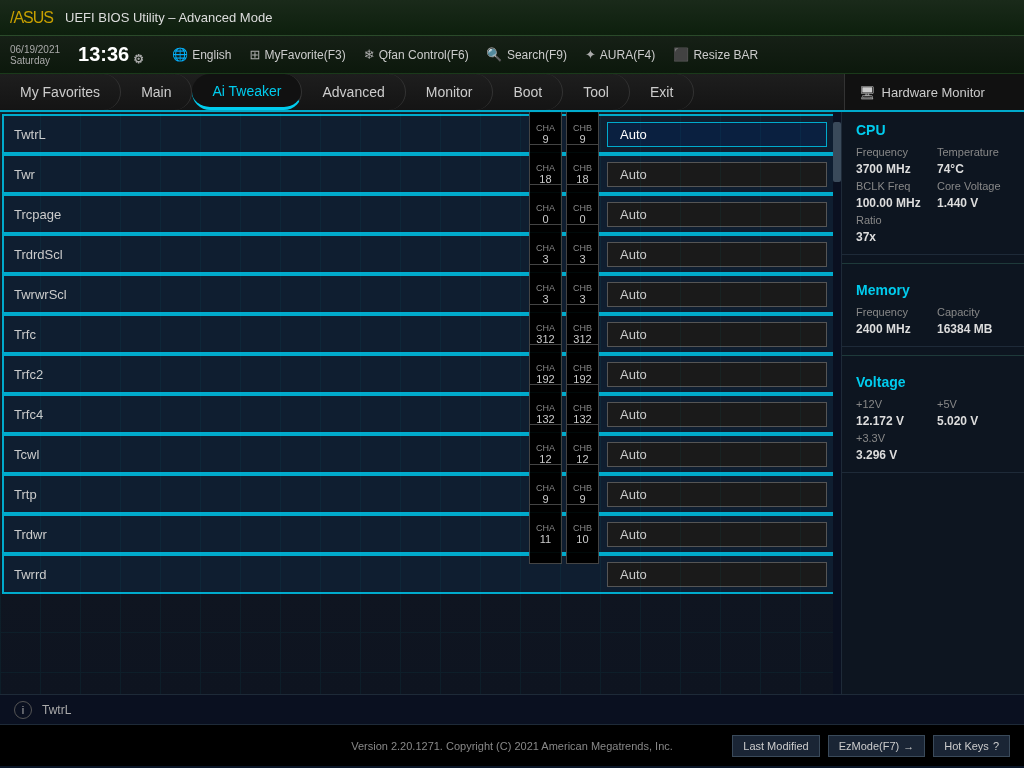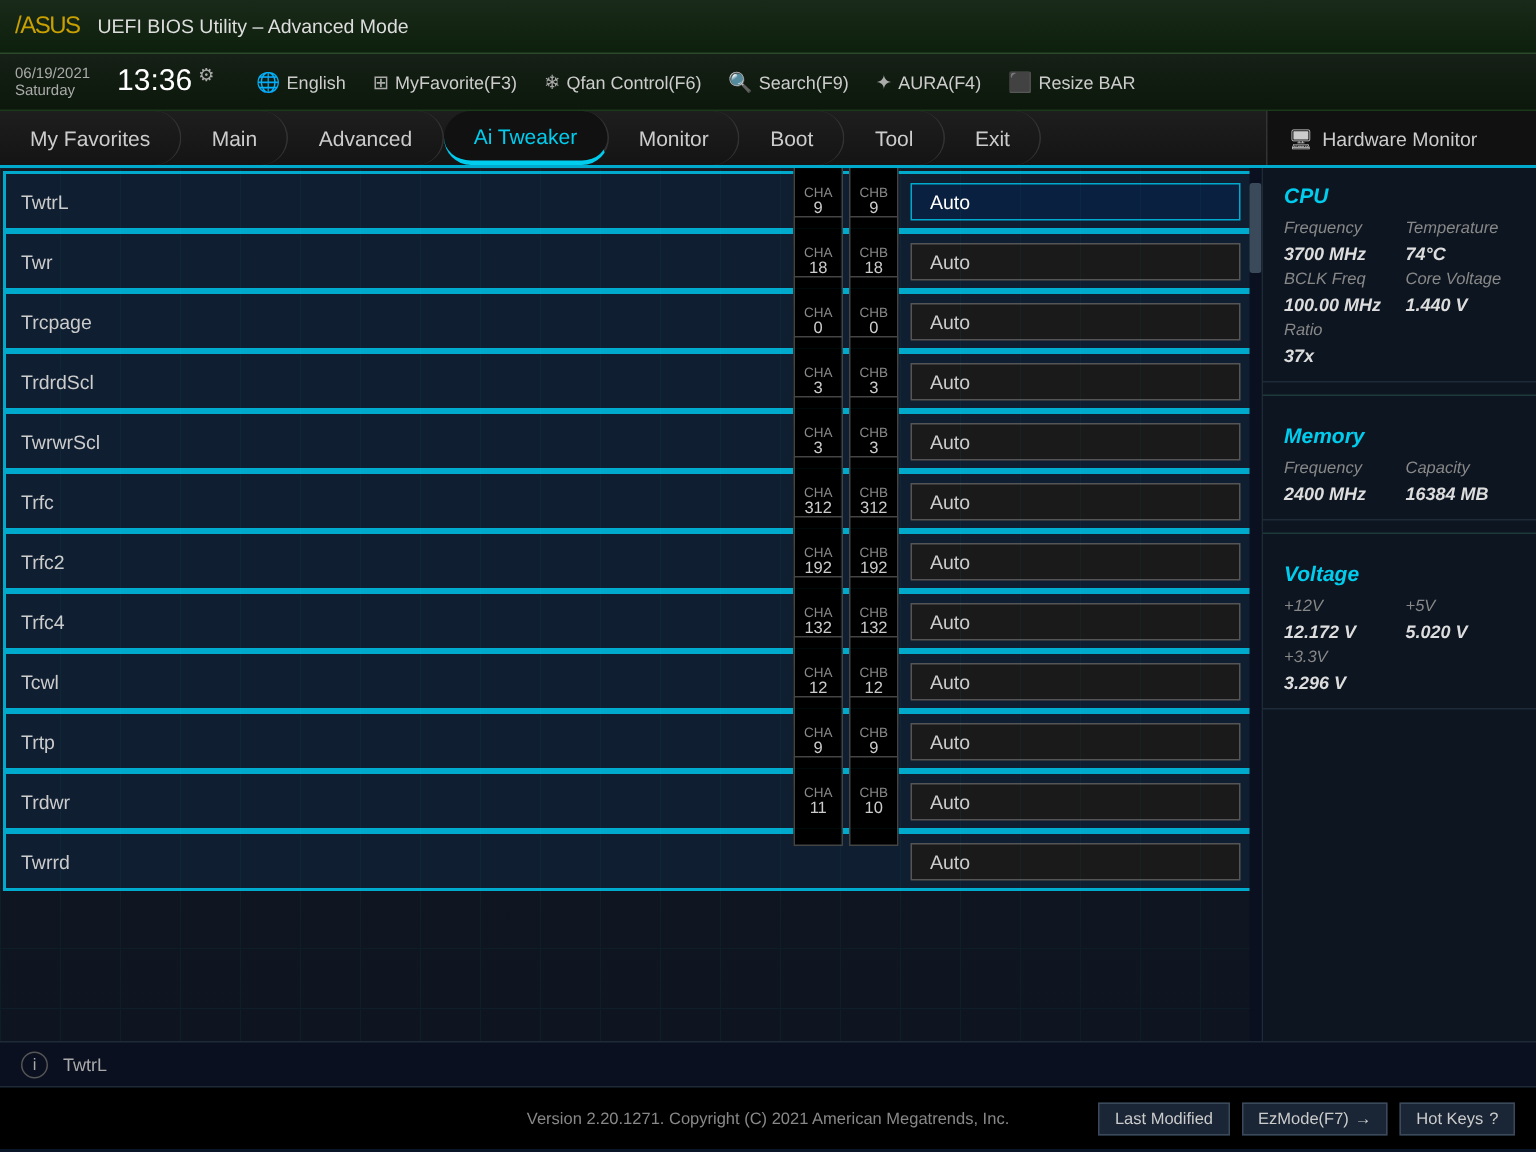--- a/index.html
+++ b/index.html
@@ -35,21 +35,21 @@
       background: linear-gradient(180deg, #162016 0%, #0c180c 100%);
       padding: 3px 10px;
       display: flex;
       align-items: center;
       gap: 18px;
       height: 38px;
       border-bottom: 1px solid #1a3a1a;
     }
     .datetime { display: flex; flex-direction: column; line-height: 1.1; }
     .date-text { color: #aaa; font-size: 10px; }
-    .time-display { color: #fff; font-size: 20px; font-weight: normal; display: flex; align-items: flex-start; gap: 4px; }
+    .time-display { color: #fff; font-size: 20px; font-weight: bold; display: flex; align-items: flex-end; gap: 4px; }
     .gear-icon { color: #aaa; font-size: 12px; cursor: pointer; }
     .timebar-items { display: flex; gap: 18px; align-items: center; margin-left: 10px; }
     .timebar-item { display: flex; align-items: center; gap: 4px; color: #ccc; font-size: 12px; cursor: pointer; }
     .timebar-item-icon { color: #aaa; font-size: 13px; }
 
     
     .nav {
       background: linear-gradient(180deg, #1e1e1e 0%, #141414 100%);
       display: flex;
       align-items: stretch;
@@ -153,21 +153,21 @@
     }
 
     
     .right-panel {
       width: 183px;
       background: #0d1520;
       border-left: 1px solid #1e2a38;
       overflow-y: auto;
       padding: 0;
     }
-    .hw-section { padding: 10px 14px; border-bottom: 1px solid #1e2a38; font-style: italic; }
+    .hw-section { padding: 10px 14px; border-bottom: 1px solid #1e2a38; }
     .hw-section-title {
       color: #00ccee;
       font-size: 14px;
       font-weight: bold;
       margin-bottom: 8px;
     }
     .hw-grid { display: grid; grid-template-columns: 1fr 1fr; gap: 4px 8px; }
     .hw-label { color: #888; font-size: 11px; }
     .hw-value { color: #ddd; font-size: 12px; font-weight: bold; }
     .hw-divider { border: none; border-top: 1px solid #1e3a3a; margin: 8px 0; }
@@ -289,22 +289,22 @@
         <span class="timebar-item-icon">⬛</span>
         <span>Resize BAR</span>
       </div>
     </div>
   </div>
 </div>
 
 <div class="nav">
   <div class="nav-item">My Favorites</div>
   <div class="nav-item">Main</div>
+  <div class="nav-item active">Ai Tweaker</div>
   <div class="nav-item">Advanced</div>
-  <div class="nav-item active">Ai Tweaker</div>
   <div class="nav-item">Monitor</div>
   <div class="nav-item">Boot</div>
   <div class="nav-item">Tool</div>
   <div class="nav-item">Exit</div>
   <div class="hardware-monitor-header">
     <span>🖥</span>
     <span>Hardware Monitor</span>
   </div>
 </div>
 

